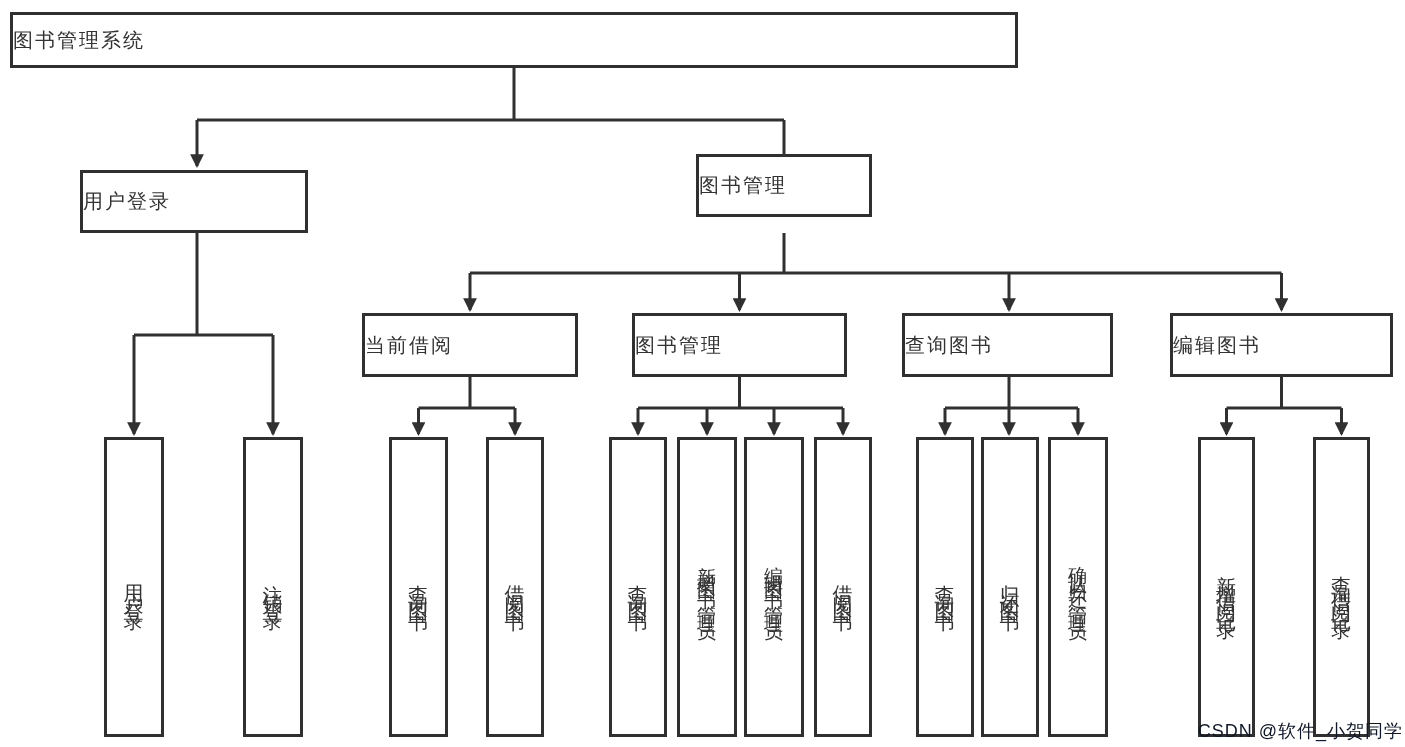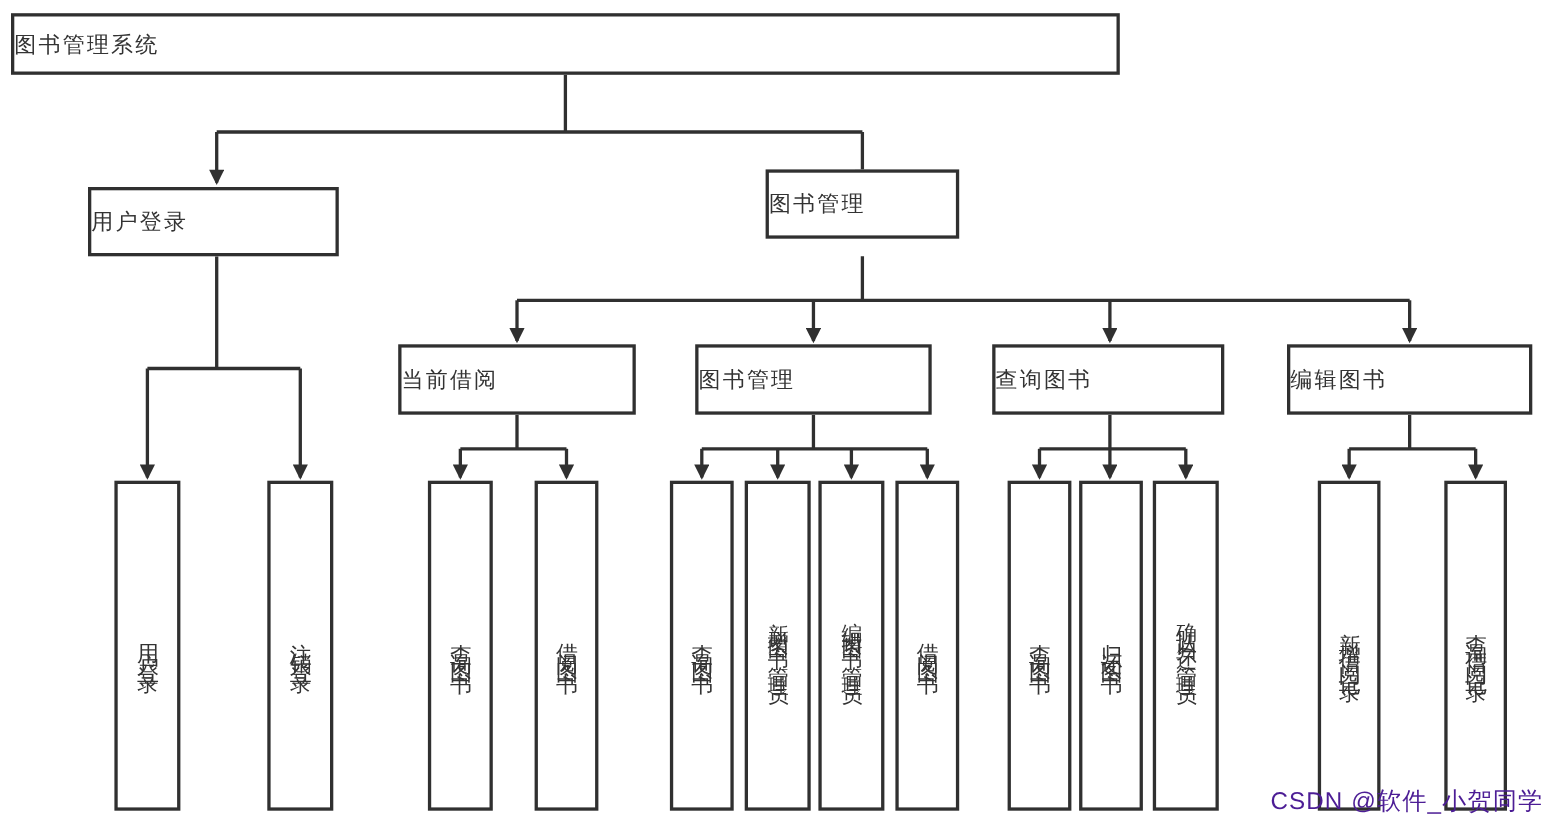--- a/index.html
+++ b/index.html
@@ -33,22 +33,22 @@
     text-orientation:upright;
     font-size:20px;
     letter-spacing:9px;
     line-height:1;
     color:#333333;
   }
   .leaf.long .vtext{letter-spacing:8px;font-size:19px;}
   .watermark{
     position:absolute;z-index:3;
     right:2px;bottom:4px;
-    font-size:22px;
-    color:#4c1d95;
+    font-size:18px;
+    color:#0f172a;
     letter-spacing:1px;
     white-space:nowrap;
   }
 </style>
 </head>
 <body>
 
 <div class="canvas">
 
   <svg class="wires" width="1405" height="747" viewBox="0 0 1405 747">

